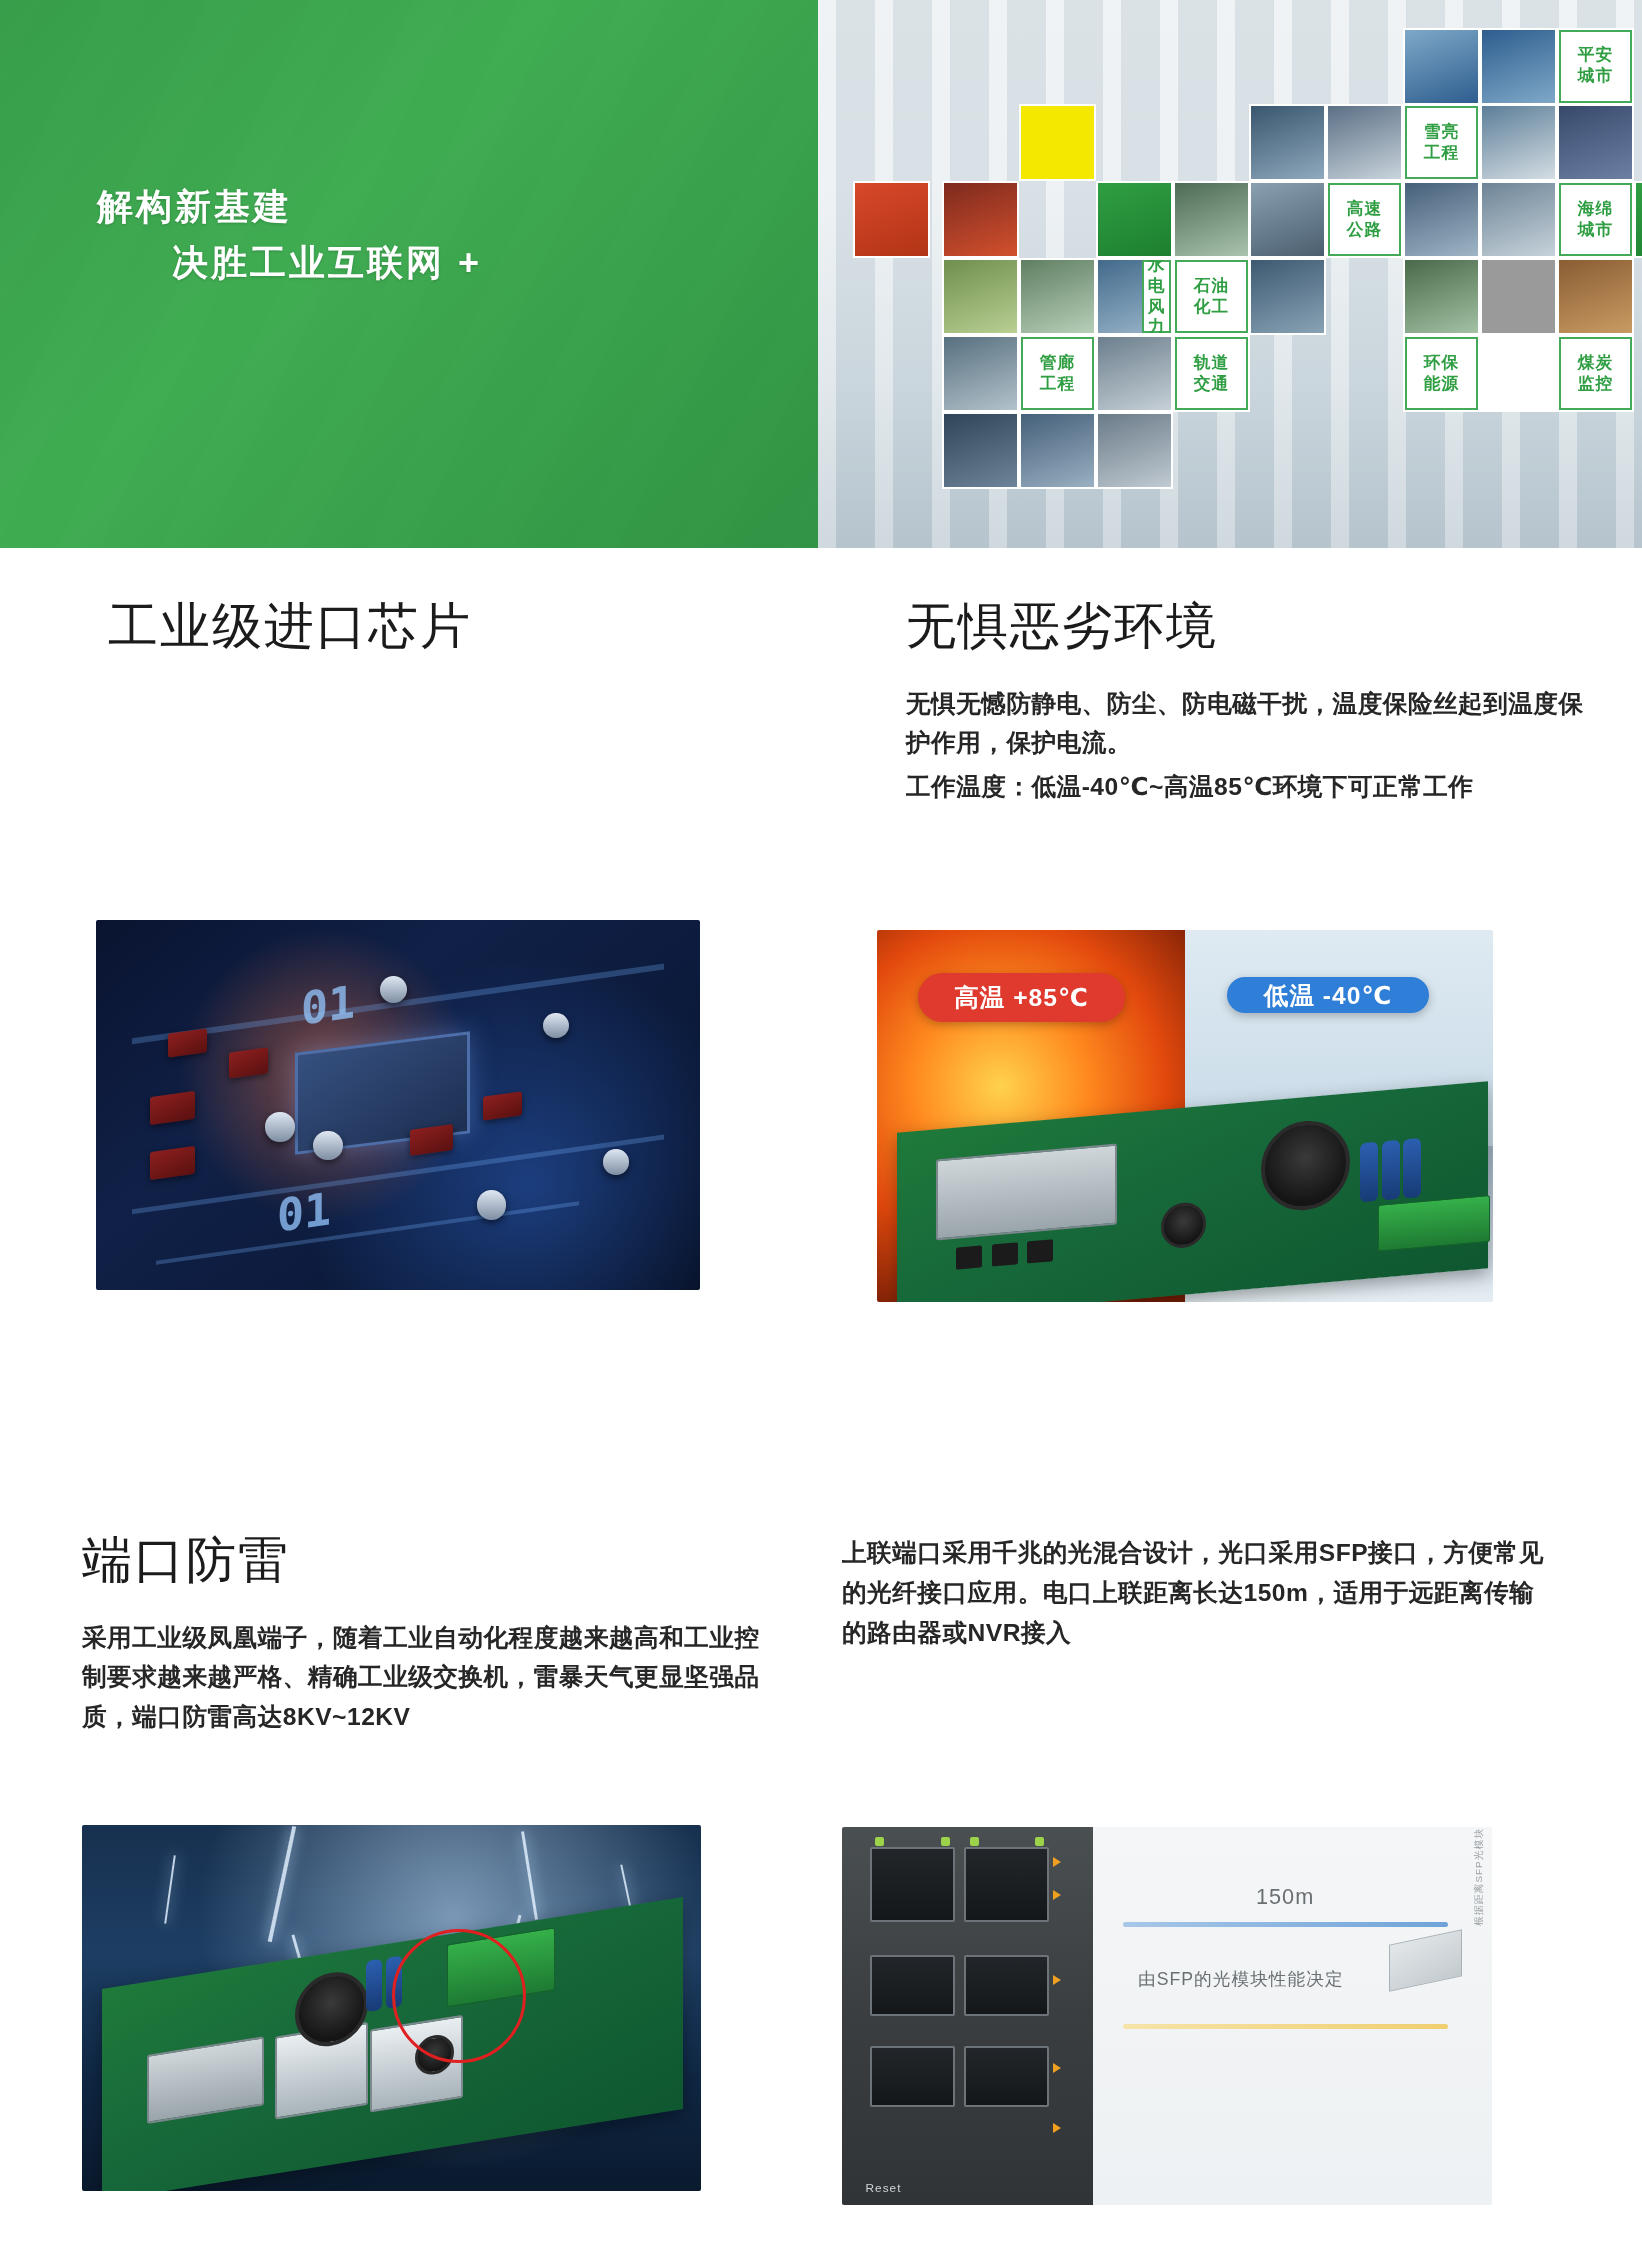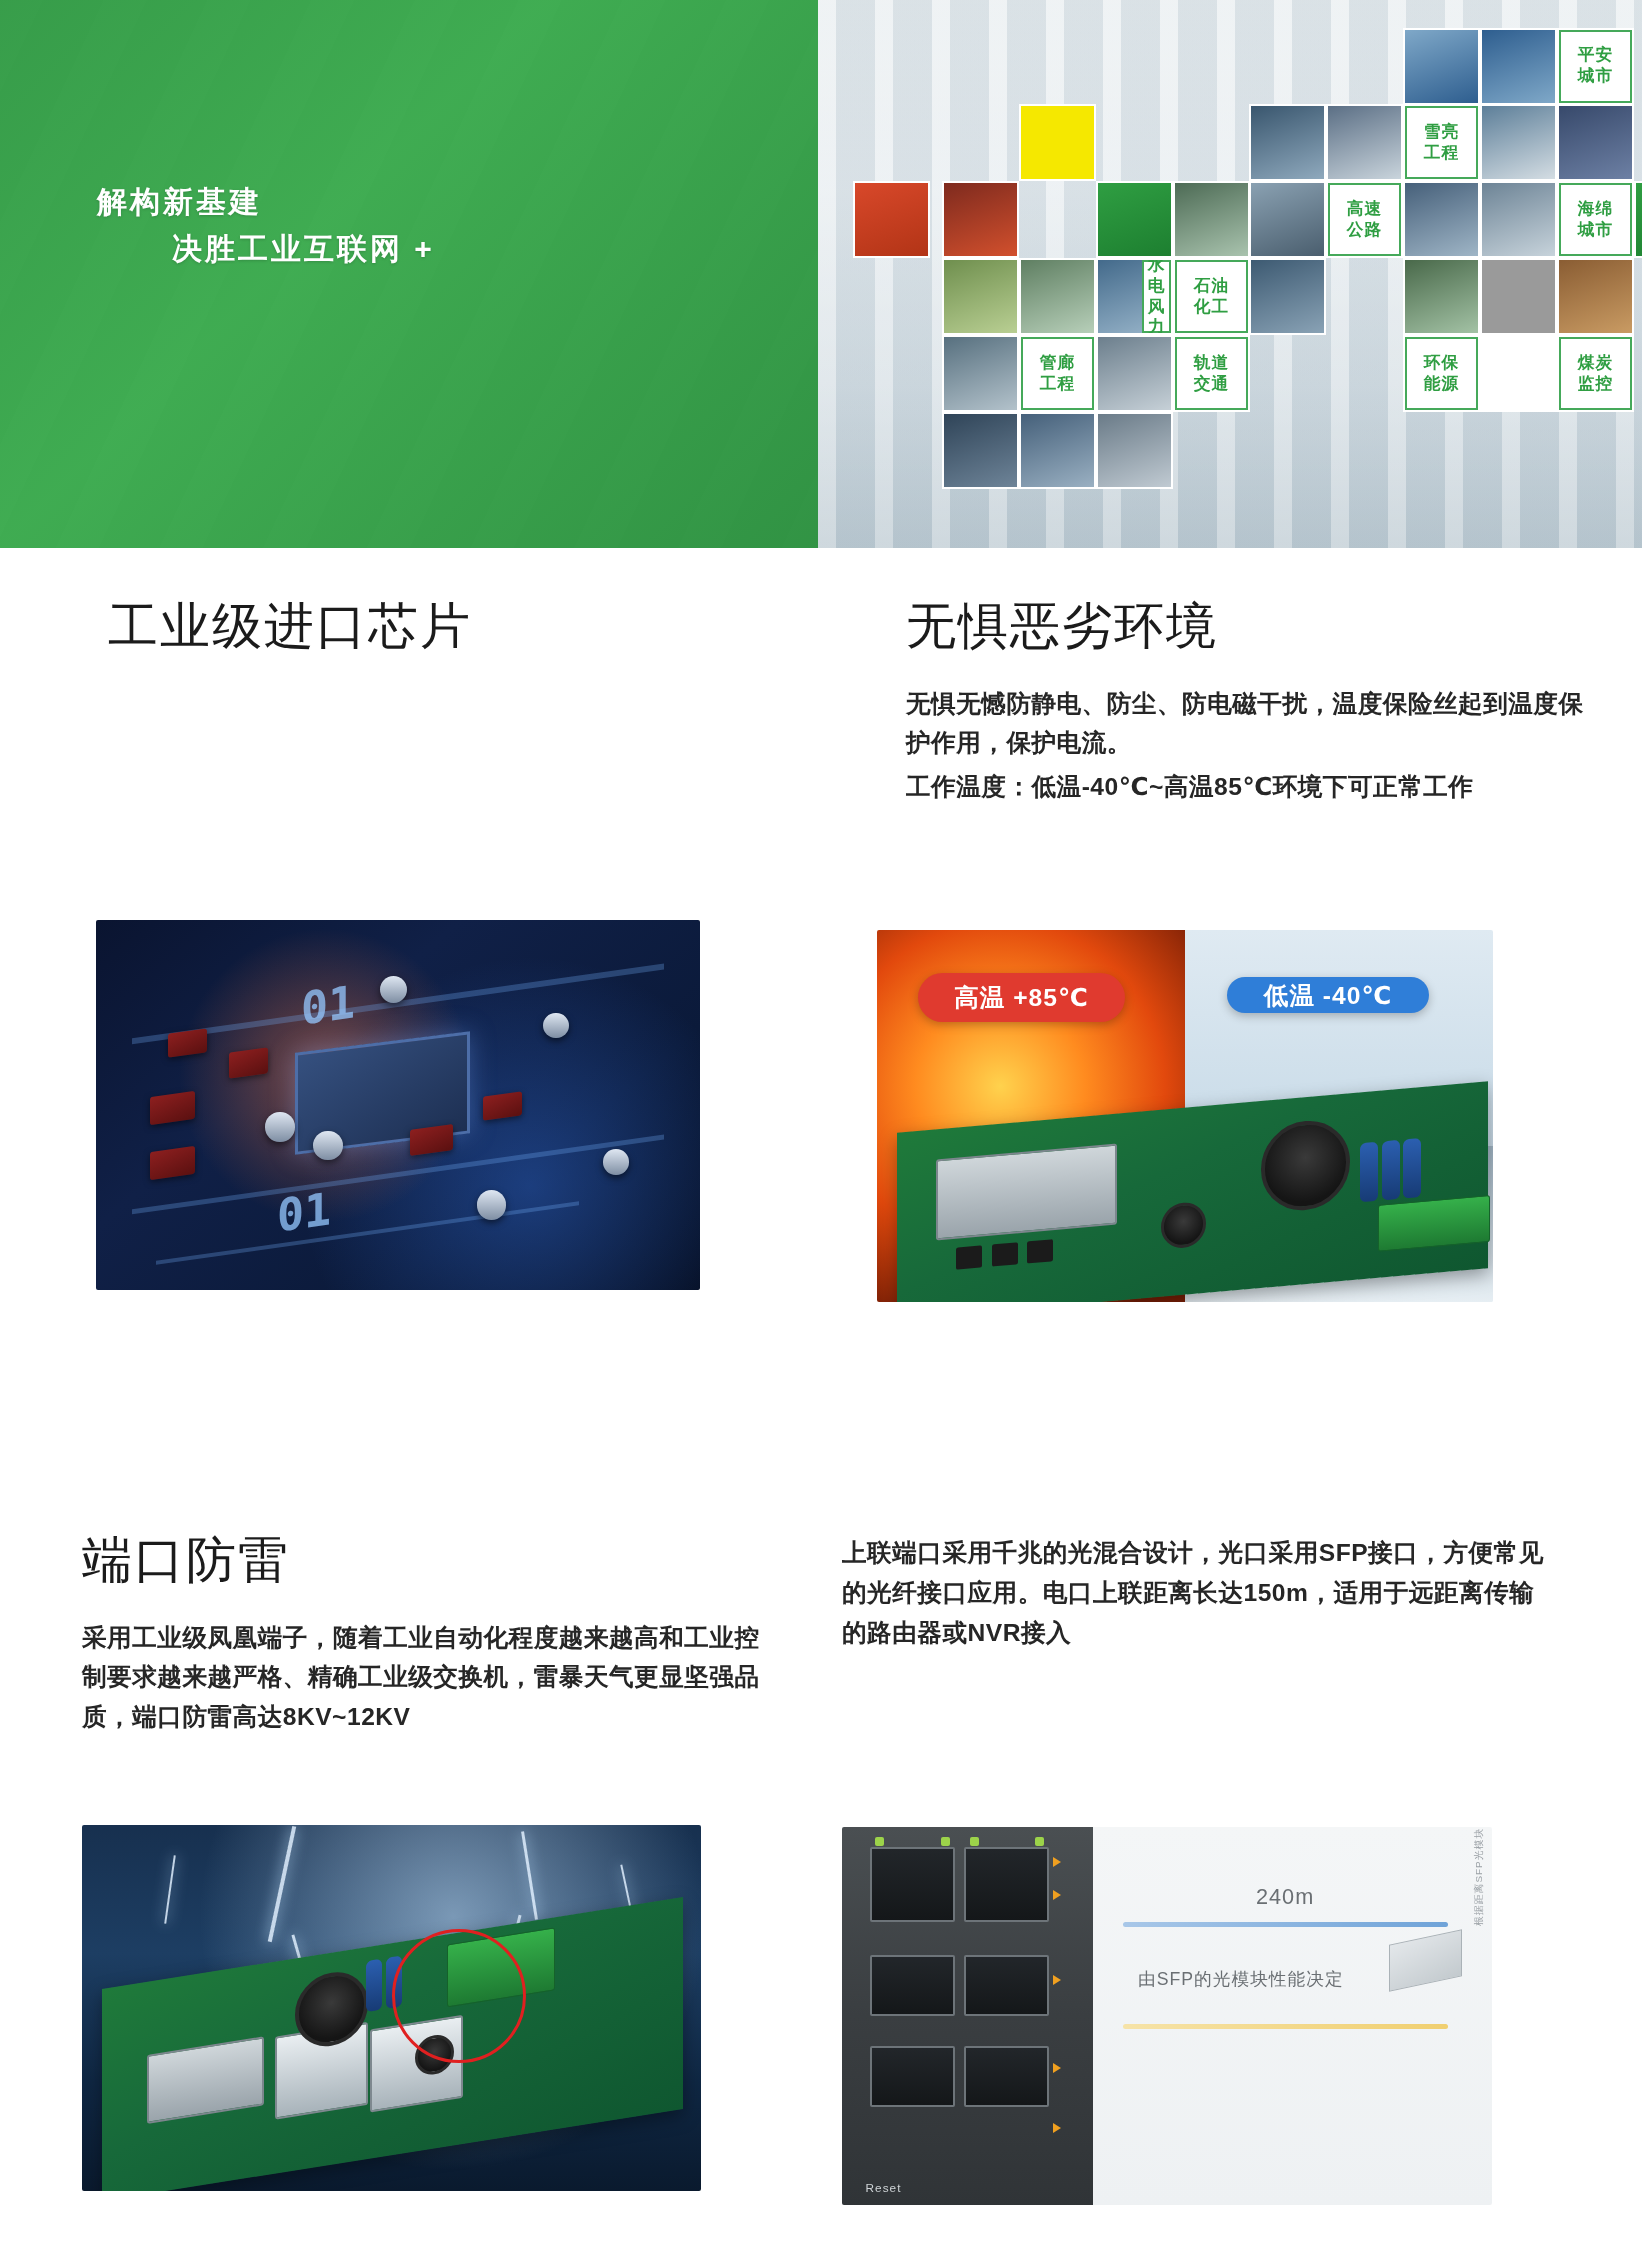--- a/index.html
+++ b/index.html
@@ -37,21 +37,21 @@
     position: absolute;
     right: 0; top: 0; bottom: 0;
     width: 128px;
     background: linear-gradient(90deg, rgba(40,150,60,0) 0%, rgba(40,150,60,0.0) 60%, rgba(255,255,255,0.0) 100%);
   }
   .hero-title {
     position: absolute;
     left: 97px;
     top: 179px;
     color: #ffffff;
-    font-size: 30px;
+    font-size: 36px;
     font-weight: bold;
     letter-spacing: 3px;
     line-height: 1.55;
     text-shadow: 0 1px 3px rgba(0,0,0,0.18);
   }
   .hero-title .line2 {
     display: block;
     margin-left: 75px;
   }
 
@@ -525,21 +525,21 @@
       <div class="arrow" style="left:211px; top:63px;"></div>
       <div class="arrow" style="left:211px; top:148px;"></div>
       <div class="arrow" style="left:211px; top:236px;"></div>
       <div class="arrow" style="left:211px; top:296px;"></div>
       <div class="reset" style="left:23.6px; bottom:9.9px;">Reset</div>
     </div>
 
     <div class="rline" style="left:281px; top:95px; width:325px; background:linear-gradient(90deg,#a8c7e8,#6fa3d8);"></div>
     <div class="rline" style="left:281px; top:197px; width:325px; background:linear-gradient(90deg,#f6e3a8,#f0cf70);"></div>
 
-    <div class="rlabel" style="left:414px; top:57px;">240m</div>
+    <div class="rlabel" style="left:414px; top:57px;">150m</div>
     <div class="rlabel small" style="left:296px; top:140px;">由SFP的光模块性能决定</div>
 
     <div class="cube" style="left:547px; top:110px;"></div>
     <div class="tinytxt" style="left:630px; top:99px;">根据距离SFP光模块</div>
   </div>
 
 </div>
 
 
 </body></html>

